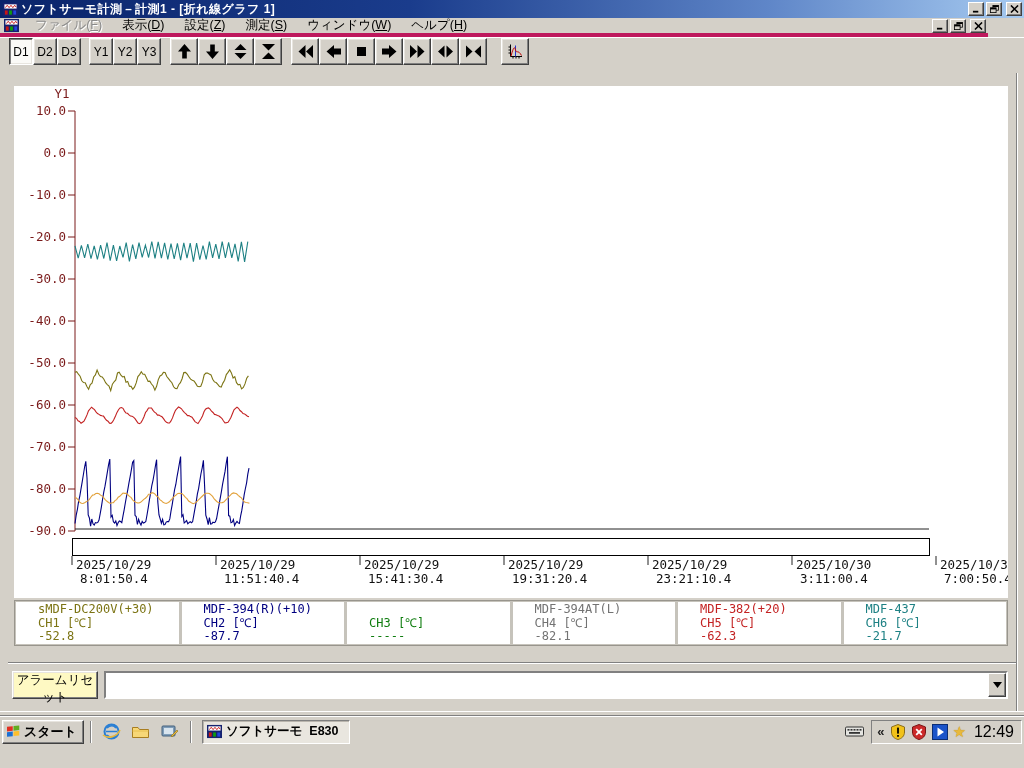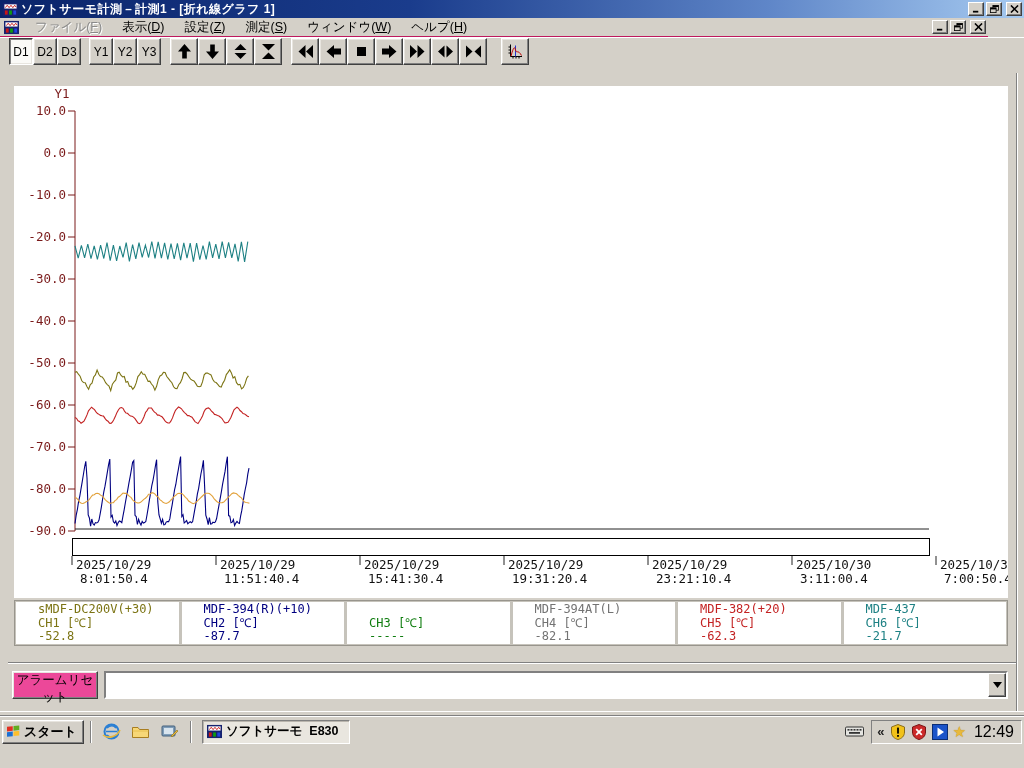--- a/index.html
+++ b/index.html
@@ -15,21 +15,21 @@
   .titlebar .ttl { color:#fff; font-weight:bold; font-size:12px; white-space:pre; flex:1 1 auto;
     overflow:hidden; letter-spacing:0.5px; }
   .winbtns { display:flex; gap:2px; align-items:center; }
   .win-btn { width:16px; height:14px; background:#D4D0C8; border:1px solid; border-color:#fff #404040 #404040 #fff;
     box-shadow:inset -1px -1px 0 #808080; display:flex; align-items:center; justify-content:center; }
   .win-btn svg { width:9px; height:8px; }
   .win-btn.gapped { margin-left:2px; }
 
   
   .menubar { position:absolute; left:0; top:18px; width:988px; height:19px; background:#D4D0C8;
-    display:flex; align-items:center; padding:0 2px; border-bottom:1px solid #be185d; }
+    display:flex; align-items:center; padding:0 2px; border-bottom:4px solid #be185d; }
   .menubar .app-ic { width:15px; height:15px; margin:0 6px 0 2px; }
   .menu-items { display:flex; flex:1 1 auto; }
   .menu-item { padding:2px 10px; font-size:12.5px; color:#000; cursor:default; }
   .menu-item.disabled { color:#8a8a8a; text-shadow:1px 1px 0 #ffffff; }
   .menu-item .mkey { text-decoration:underline; }
 
   
   .toolbar { position:absolute; left:0; top:37px; width:1024px; height:36px; background:#D4D0C8;
     border-top:1px solid #fff; display:flex; align-items:flex-start; padding-left:9px; }
   .tb-btn { height:27px; min-width:24px; background:#D4D0C8; border:1px solid; border-color:#fff #404040 #404040 #fff;
@@ -51,21 +51,21 @@
   
   .legend { position:absolute; left:14px; top:527px; width:994px; height:46px; background:#c6c3bb;
     border:1px solid #98958d; display:flex; gap:3px; padding:1px; }
   .legend-cell { flex:1 1 0; background:#fff; font-family:"DejaVu Sans Mono", monospace; font-size:12px;
     line-height:13.5px; padding:1px 4px; overflow:hidden; white-space:pre; }
   .legend-cell div { height:13.5px;margin-left:18px; }
 
   
   .groove { position:absolute; left:8px; top:589px; width:1008px; height:2px;
     border-top:1px solid #808080; border-bottom:1px solid #fff; }
-  .alarm-btn { position:absolute; left:12px; top:598px; width:86px; height:28px; background:#ec4899;
+  .alarm-btn { position:absolute; left:12px; top:598px; width:86px; height:28px; background:#fef9c3;
     border:1px solid; border-color:#fff #404040 #404040 #fff; box-shadow:inset -1px -1px 0 #808080, inset 1px 1px 0 #e8e5df;
     font-family:"Liberation Sans", sans-serif; font-size:12.5px; color:#000; }
   .combo { position:absolute; left:104px; top:598px; width:904px; height:28px; background:#fff;
     border:2px solid; border-color:#808080 #fff #fff #808080; display:flex; }
   .combo-field { flex:1 1 auto; background:#fff; }
   .combo-btn { width:18px; height:100%; background:#D4D0C8; border:1px solid; border-color:#fff #404040 #404040 #fff;
     box-shadow:inset -1px -1px 0 #808080; display:flex; align-items:center; justify-content:center; }
   .combo-btn svg { width:9px; height:6px; }
 
   

